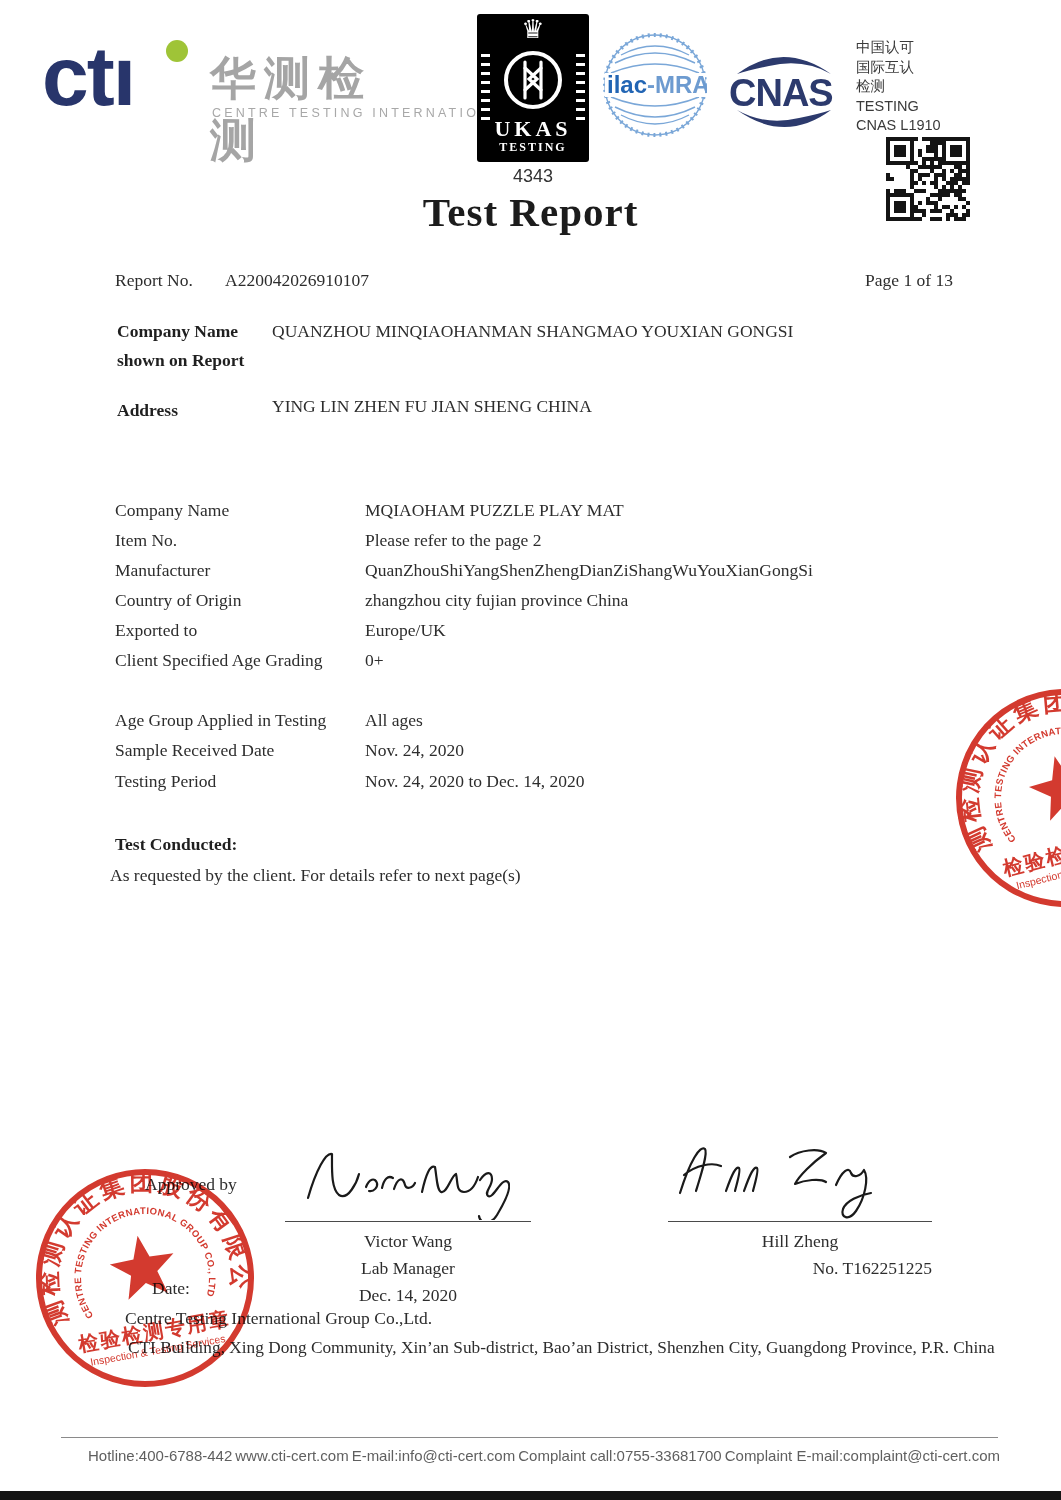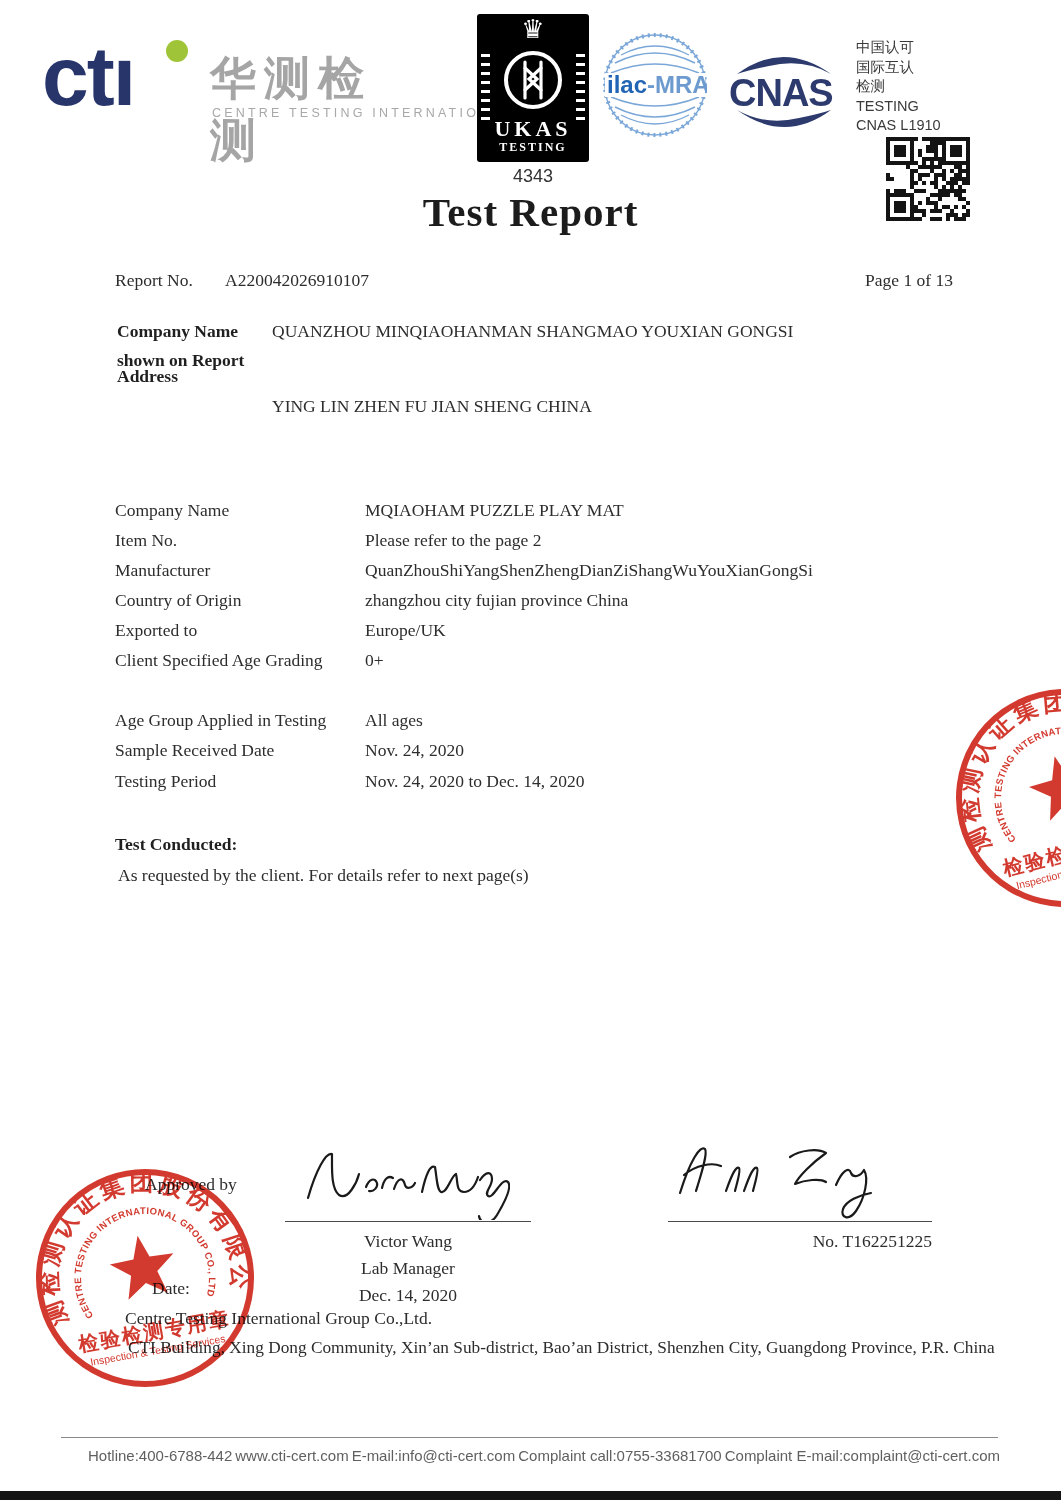--- a/index.html
+++ b/index.html
@@ -44,34 +44,34 @@
   .meta-label{left:115px;top:270px;font-size:17.5px;}
   .meta-value{left:225px;top:270px;font-size:17.5px;}
   .meta-page{left:865px;top:270px;width:110px;font-size:17.5px;}
 
   
   .lbl{font-size:17.5px;font-weight:bold;color:#1f1f1f;}
   .val{font-size:17.5px;color:#2d2d2d;}
   .co-l1{left:117px;top:321px;}
   .co-v1{left:272px;top:321px;}
   .co-l2{left:117px;top:350px;}
-  .co-l3{left:117px;top:366px;}
+  .co-l3{left:117px;top:400px;}
   .co-v3{left:272px;top:379px;}
   .co-v4{left:272px;top:396px;}
 
   .intro{left:115px;top:449px;width:845px;font-size:17.5px;font-weight:bold;
          line-height:23px;color:#1f1f1f;}
 
   
   .srow{left:115px;width:860px;height:30px;}
   .srow .s-l{position:absolute;left:0;top:0;font-size:17.5px;}
   .srow .s-v{position:absolute;left:250px;top:0;font-size:17.5px;}
 
   .tc-head{left:115px;top:834px;font-size:17.5px;font-weight:bold;color:#1f1f1f;}
-  .tc-body{left:118px;top:865px;font-size:17.5px;}
+  .tc-body{left:110px;top:865px;font-size:17.5px;}
 
   
   .approved{left:145px;top:1174px;font-size:17.5px;}
   .datelbl{left:152px;top:1278px;font-size:17.5px;}
   .sig-svg{stroke:#1a1a1a;stroke-width:2.2;fill:none;stroke-linecap:round;stroke-linejoin:round;}
   .sig1{left:300px;top:1140px;}
   .sig2{left:668px;top:1135px;}
   .sigline{height:1px;background:#4a4a4a;}
   .l1{left:285px;top:1221px;width:246px;}
   .l2{left:668px;top:1221px;width:264px;}
@@ -471,20 +471,21 @@
 
   <div class="abs sigline l1"></div>
   <div class="abs sigline l2"></div>
 
   <div class="abs sigblk1">
     <div>Victor Wang</div>
     <div>Lab Manager</div>
     <div>Dec. 14, 2020</div>
   </div>
   <div class="abs sigblk2">
+    <div>Hill Zheng</div>
     <div class="signum">No. T162251225</div>
   </div>
 
   <div class="abs co-foot1">Centre Testing International Group Co.,Ltd.</div>
   <div class="abs co-foot2">CTI Building, Xing Dong Community, Xin’an Sub-district, Bao’an District, Shenzhen City, Guangdong Province, P.R. China</div>
 
   <div class="stamp stamp-right" id="stampRight"><svg width="230" height="230" viewBox="0 0 230 230" style="transform:rotate(-14deg)">
         <defs>
           <path id="cnR" d="M 32.3,145.1 A 88,88 0 1 1 197.7,145.1"></path>
           <path id="enR" d="M 62.6,151.7 A 64,64 0 1 1 167.4,151.7"></path>

